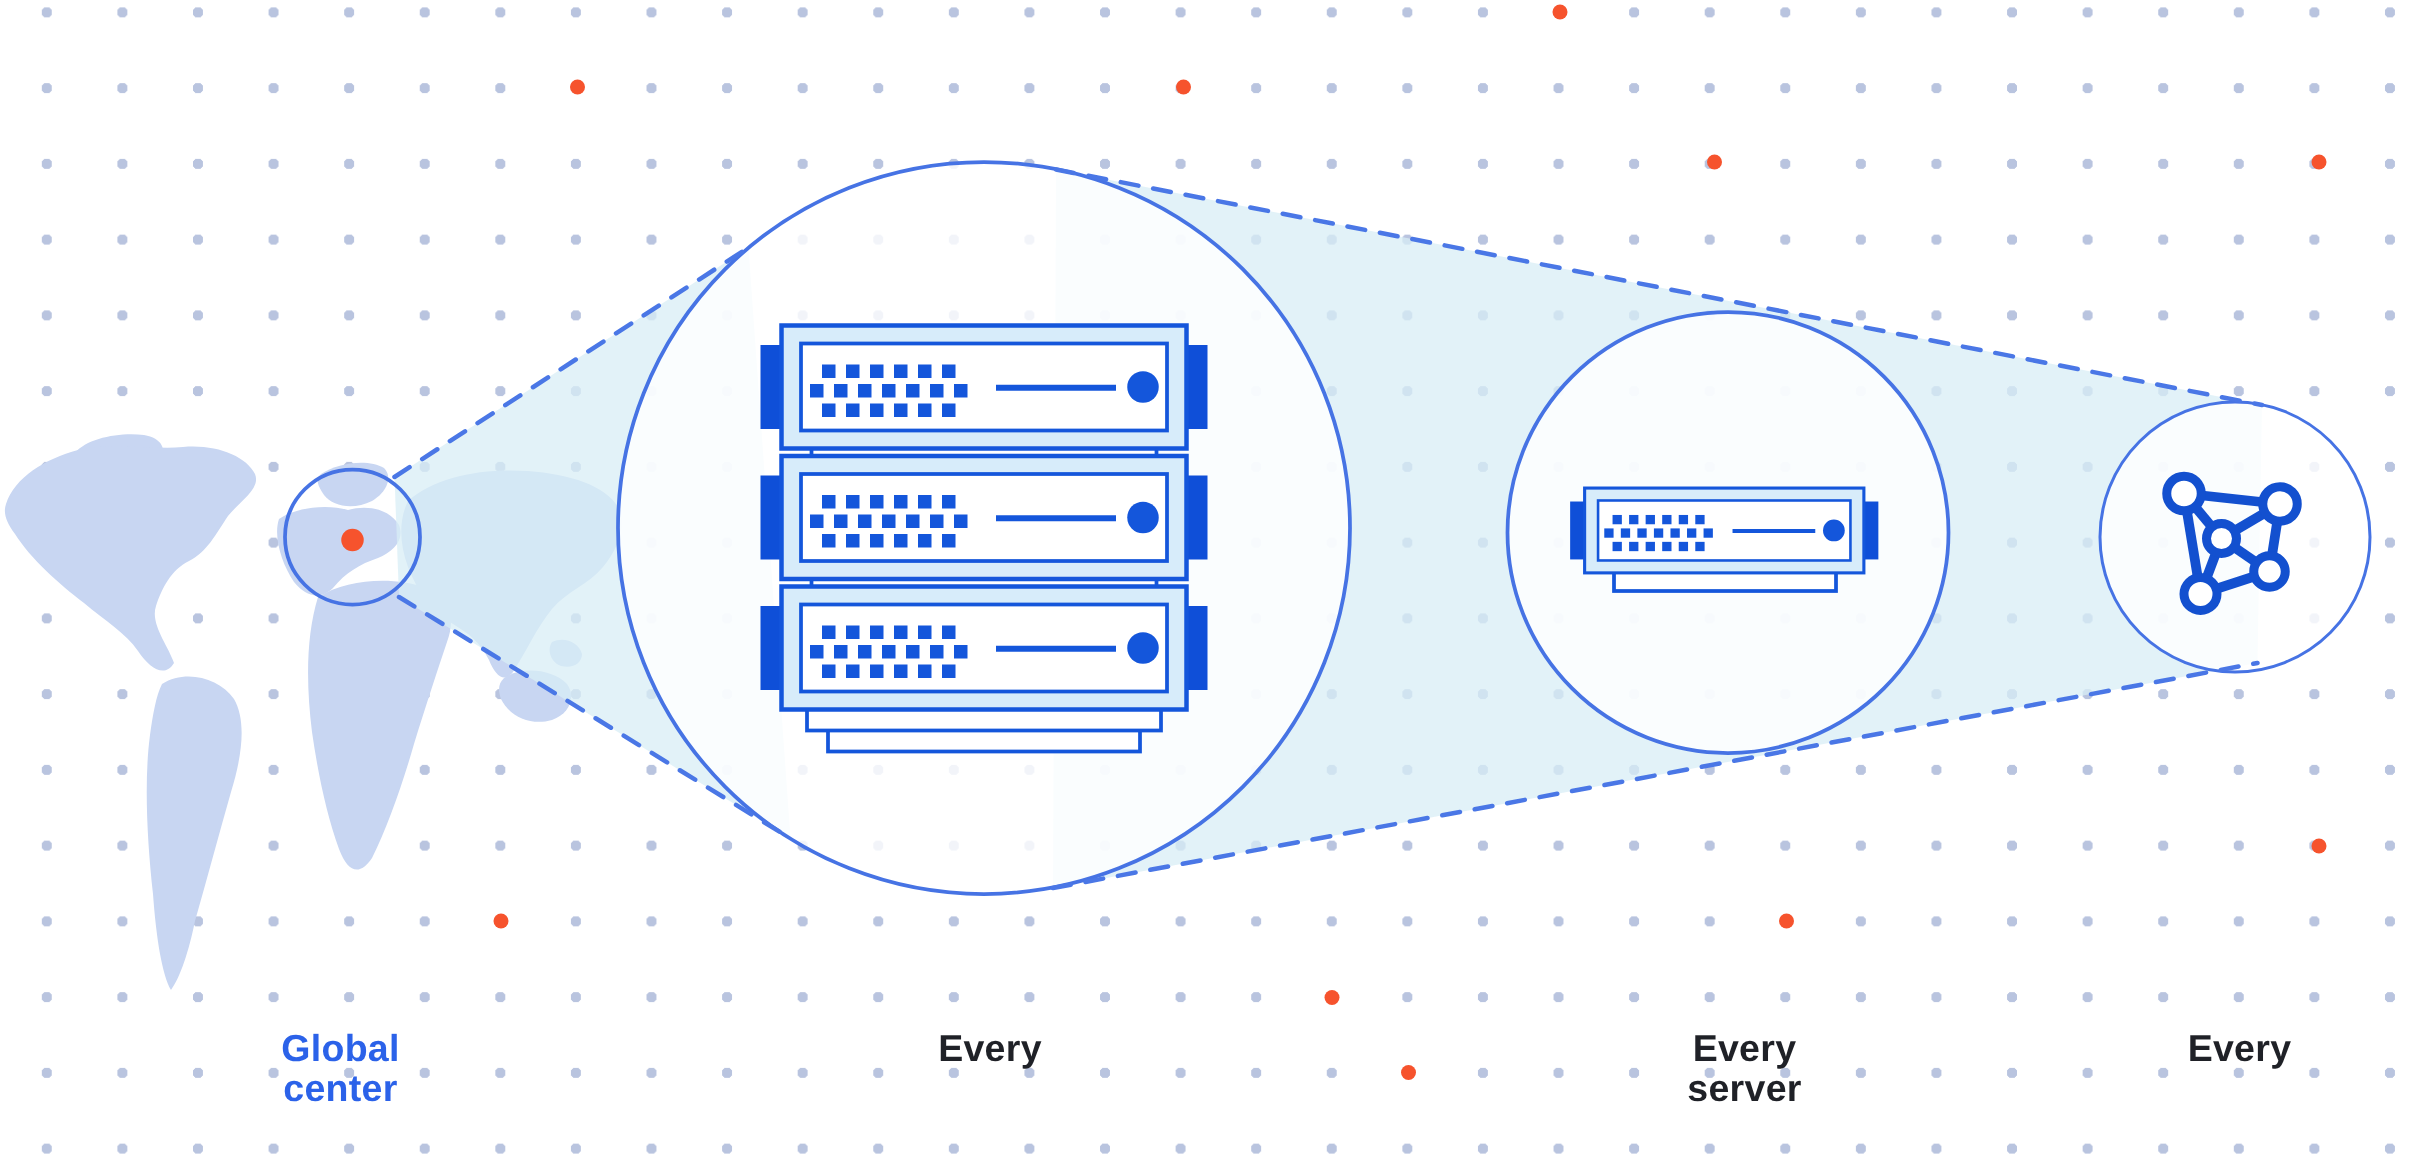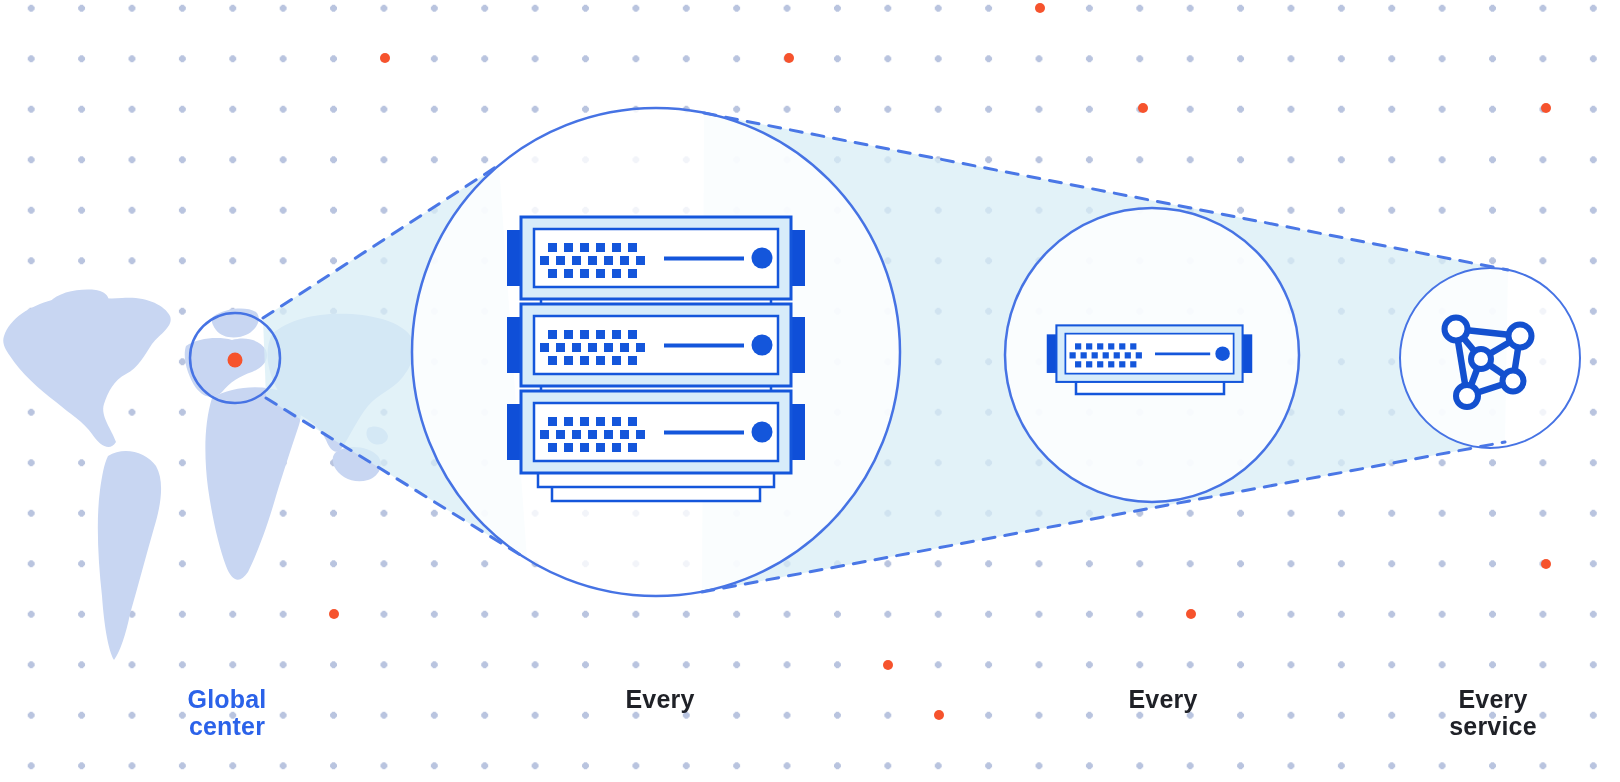--- a/index.html
+++ b/index.html
@@ -160,19 +160,19 @@
 
   <div class="lbl blue" style="left:137px;width:180px;">
     <div>Global</div>
     <div>center</div>
   </div>
   <div class="lbl" style="left:555px;width:210px;">
     <div>Every</div>
   </div>
   <div class="lbl" style="left:1058px;width:210px;">
     <div>Every</div>
+    <div>server</div>
   </div>
   <div class="lbl" style="left:1388px;width:210px;">
     <div>Every</div>
-    <div>service</div>
   </div>
 
 </div>
 
 </body></html>

